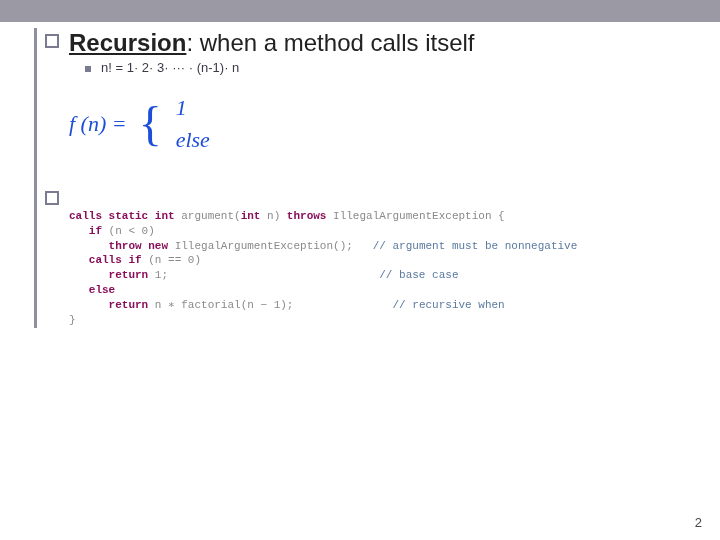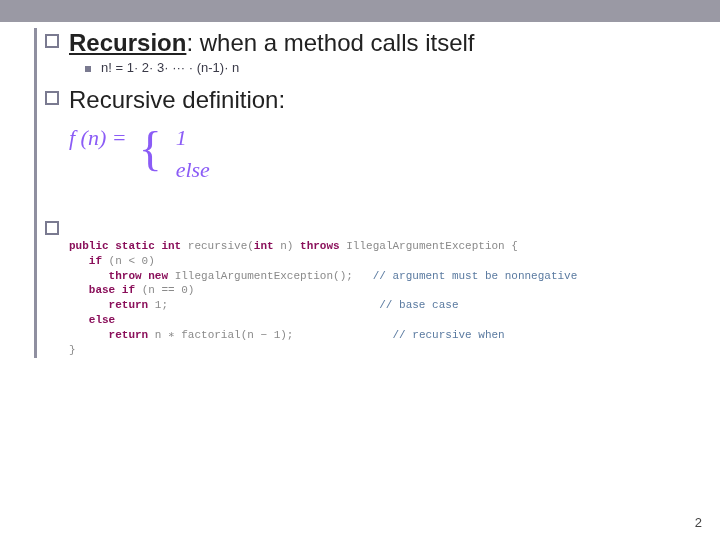--- a/index.html
+++ b/index.html
@@ -71,23 +71,23 @@
     margin: 6px 10px 0 0;
     flex: 0 0 auto;
   }
   .bold { font-weight: 700; }
   .under { text-decoration: underline; }
   .formula-block {
     margin: 10px 0 14px 24px;
     font-family: "Times New Roman", serif;
     font-size: 22px;
     font-style: italic;
-    color: #8b5cf6;
+    color: #1d4ed8;
     display: flex;
-    align-items: flex-start;
+    align-items: center;
     gap: 10px;
   }
   .fn { font-style: italic; }
   .brace {
     font-size: 48px;
     font-style: normal;
     line-height: 48px;
     margin: 0 4px 0 2px;
   }
   .piece {
@@ -148,48 +148,44 @@
       </div>
 
 
       <div class="lvl2">
         <span class="sqsm"></span>
         <span>n! = 1· 2· 3· ··· · (n-1)· n</span>
       </div>
 
       <div class="gap"></div>
 
-      <div class="lvl1">
-        <span class="sq"></span>
-        <span>Recursive definition:</span>
-      </div>
 
       <div class="formula-block">
         <span class="fn">f (n) =</span>
         <span class="brace">{</span>
         <span class="piece">
           <span class="row">
             <span>1</span>
           </span>
           <span class="row">
             <span class="cond"><span class="else">else</span></span>
           </span>
         </span>
       </div>
 
       <div class="gap2"></div>
 
       <div class="lvl1">
         <span class="sq"></span>
       </div>
 
-      <div class="code-block"><span class="kw">public static int</span><span> recursive(</span><span class="kw">int</span><span> n) </span><span class="kw">throws</span><span> IllegalArgumentException {</span>
+      <div class="code-block"><span class="kw">calls static int</span><span> argument(</span><span class="kw">int</span><span> n) </span><span class="kw">throws</span><span> IllegalArgumentException {</span>
    <span class="kw">if</span><span> (n &lt; 0)</span>
       <span class="kw">throw new</span><span> IllegalArgumentException();</span><span class="comment">   // argument must be nonnegative</span>
-   <span class="kw">base if</span><span> (n == 0)</span>
+   <span class="kw">calls if</span><span> (n == 0)</span>
       <span class="kw">return</span><span> 1;</span><span class="comment">                                // base case</span>
    <span class="kw">else</span>
       <span class="kw">return</span><span> n ∗ factorial(n − 1);</span><span class="comment">               // recursive when</span>
 <span>}</span></div>
 
     </div>
   </div>
 
 </div>
 

